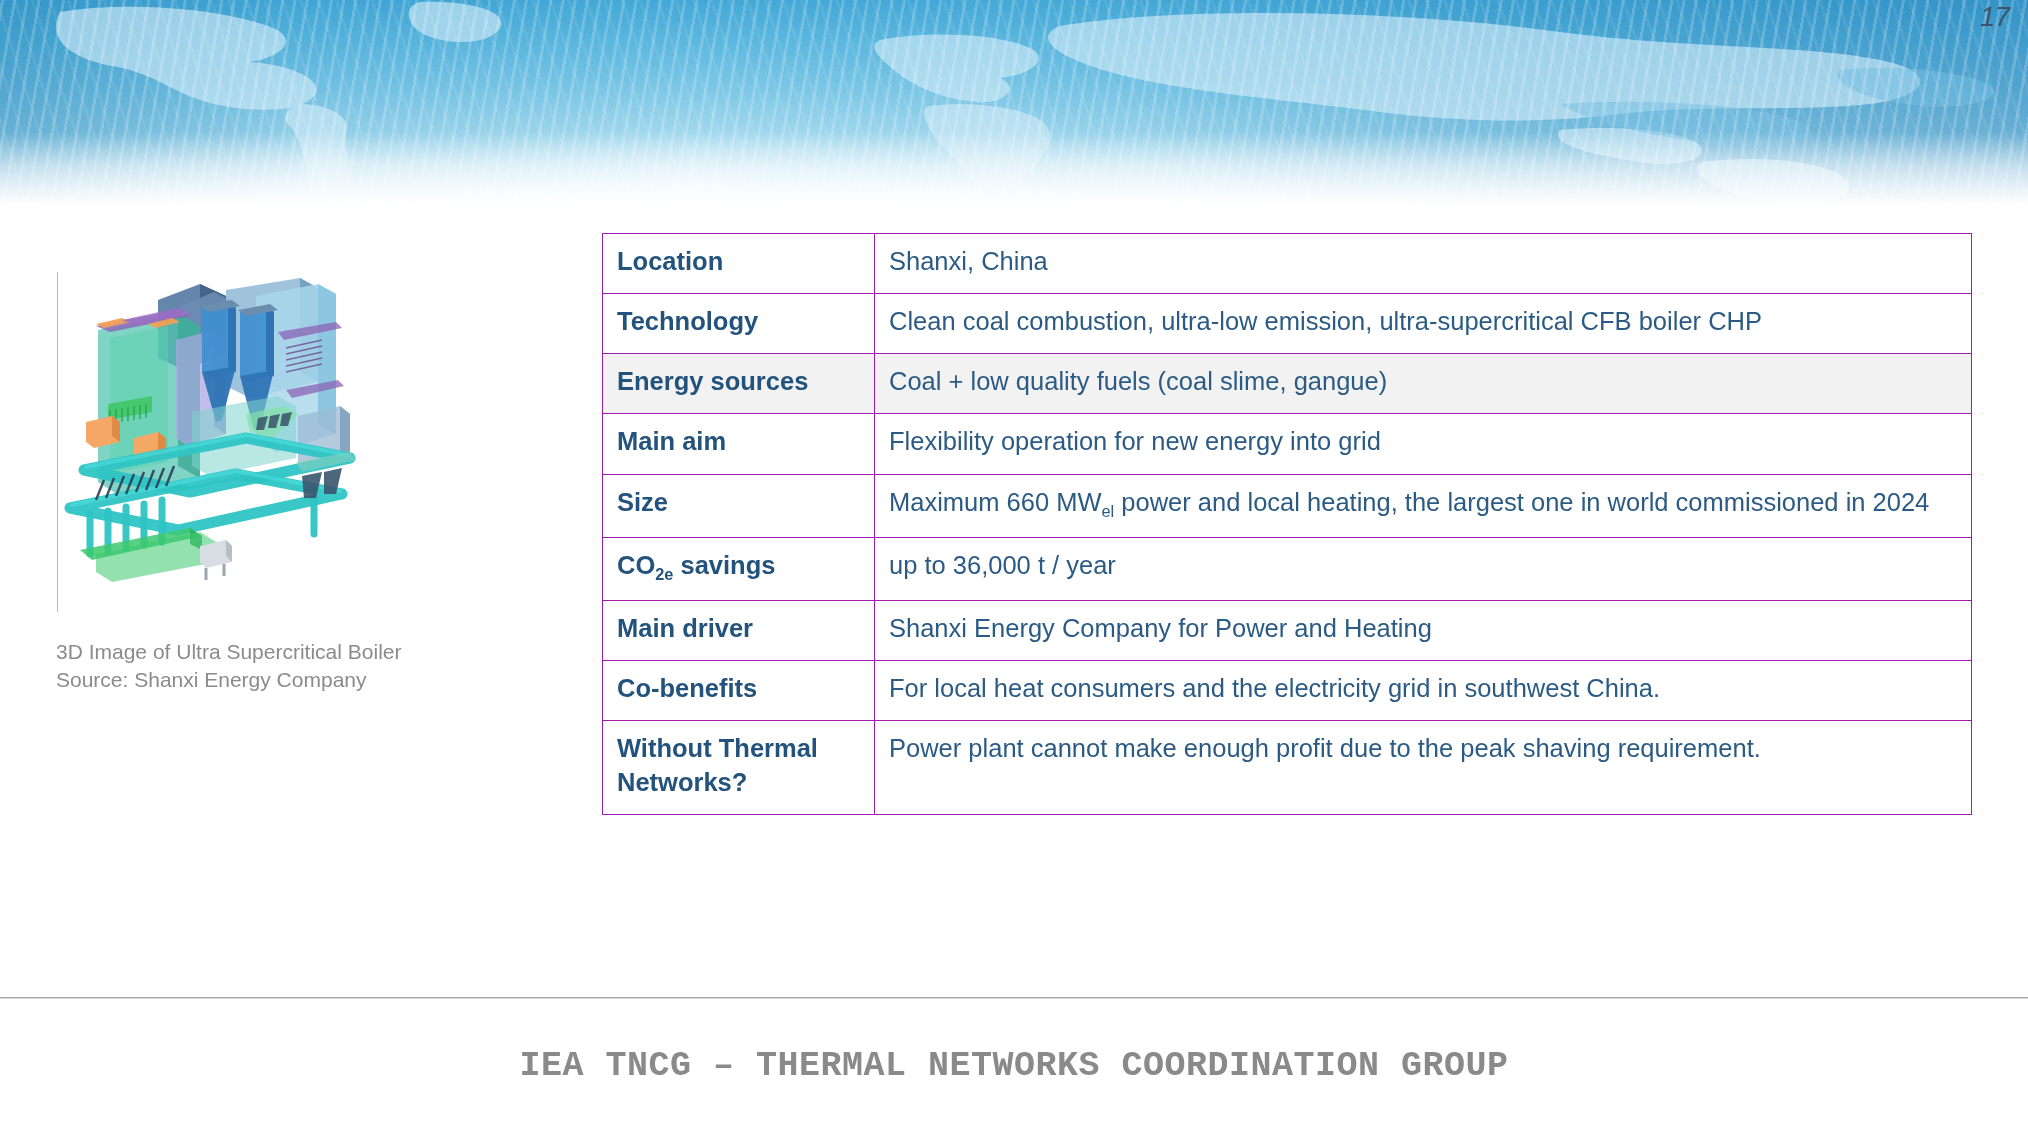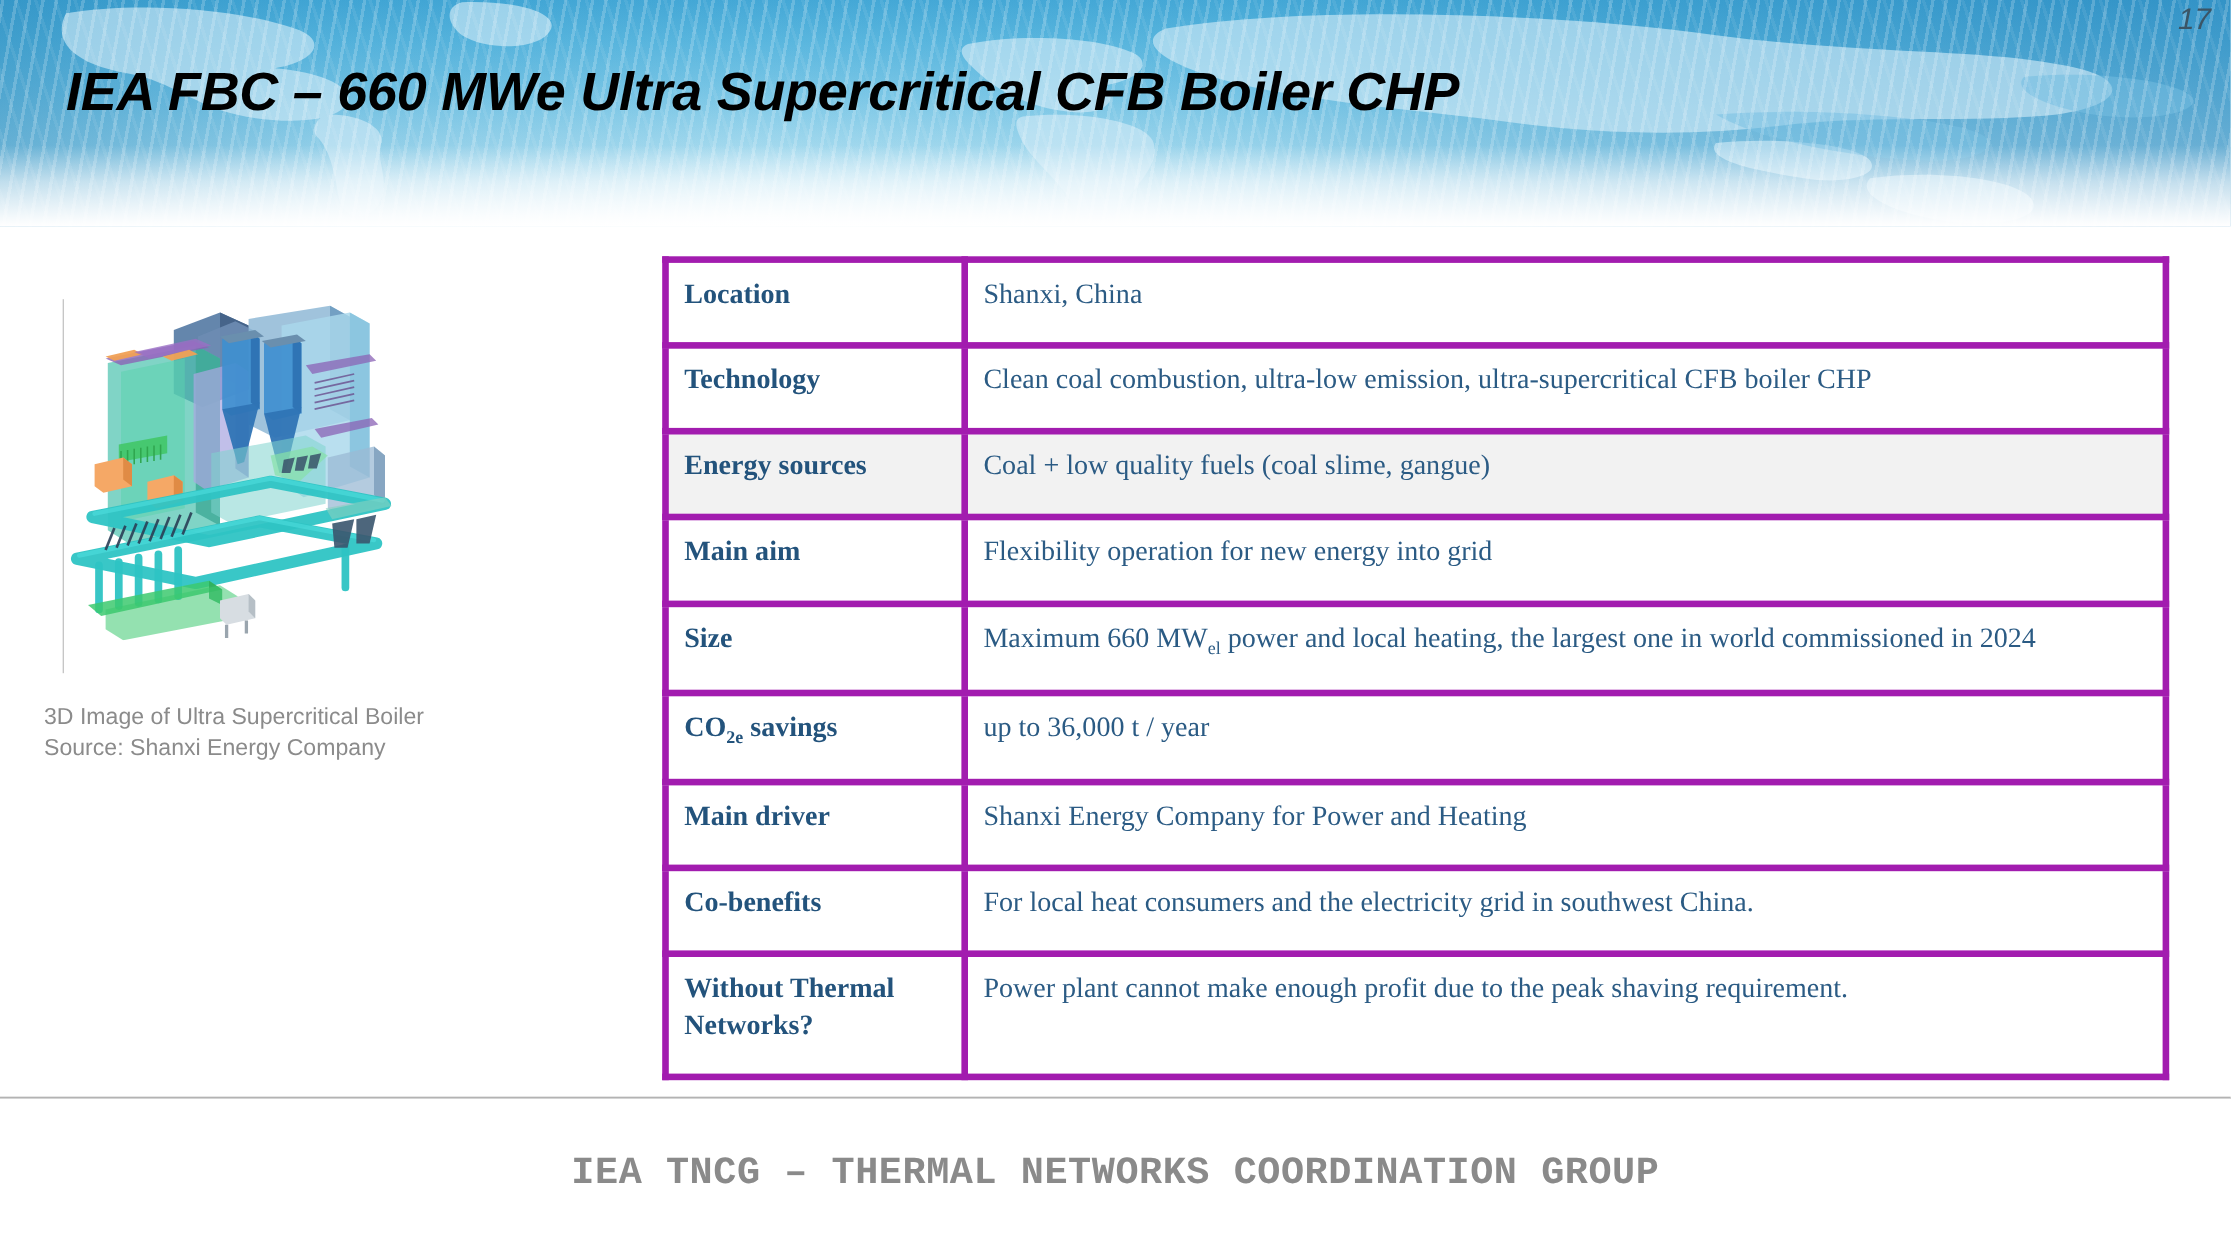--- a/index.html
+++ b/index.html
@@ -119,45 +119,44 @@
   }
   .boiler-figure {
     position: absolute;
     left: 10px;
     top: 12px;
     width: 320px;
     height: 320px;
   }
   .figure-caption {
     position: absolute;
-    left: 0;
+    left: 16px;
     top: 388px;
     font-size: 21px;
     line-height: 1.32;
     color: #8b8b8b;
     white-space: pre-line;
   }
 
   
   .spec-table {
     position: absolute;
     left: 602px;
     top: 233px;
     width: 1370px;
     border-collapse: collapse;
     table-layout: fixed;
   }
   .spec-table td {
-    border: 6px solid #a21caf;
+    border: 1px solid #a21caf;
     vertical-align: top;
-    padding: 11px 14px 28px 14px;
+    padding: 11px 14px 15px 14px;
     font-size: 25.5px;
     line-height: 1.30;
     color: #2b5b84;
-    font-family: Liberation Serif, serif;
   }
   .spec-table td.k {
     width: 272px;
     font-weight: bold;
     color: #23537c;
   }
   .spec-table tr.alt td { background: #f2f2f2; }
   .spec-table td sub { font-size: 0.64em; }
 
   
@@ -220,21 +219,20 @@
         <path d="M1560,104 C1640,98 1740,104 1790,118 C1830,130 1800,148 1750,146 C1690,144 1600,128 1560,104 Z"></path>
         <path d="M1840,70 C1900,64 1970,72 1990,86 C2006,98 1970,110 1920,106 C1872,102 1826,84 1840,70 Z"></path>
       </g>
     </svg>
 
     <div class="hdr-stripes"></div>
     <div class="hdr-stripes2"></div>
     <div class="hdr-fade"></div>
 
     <div class="slide-number">17</div>
-    <h1 class="slide-title">IEA FBC – 660 MWe Ultra Supercritical CFB Boiler CHP</h1>
   </div>
 
   <div class="left-panel">
     <div class="accent-rule"></div>
 
     <svg class="boiler-figure" viewBox="0 0 320 320">
 
       <g>
         <polygon points="108,38 150,22 176,34 176,92 134,108 108,96" fill="#5c7fa8" opacity="0.95"></polygon>
         <polygon points="150,22 176,34 176,92 150,80" fill="#46648a"></polygon>

